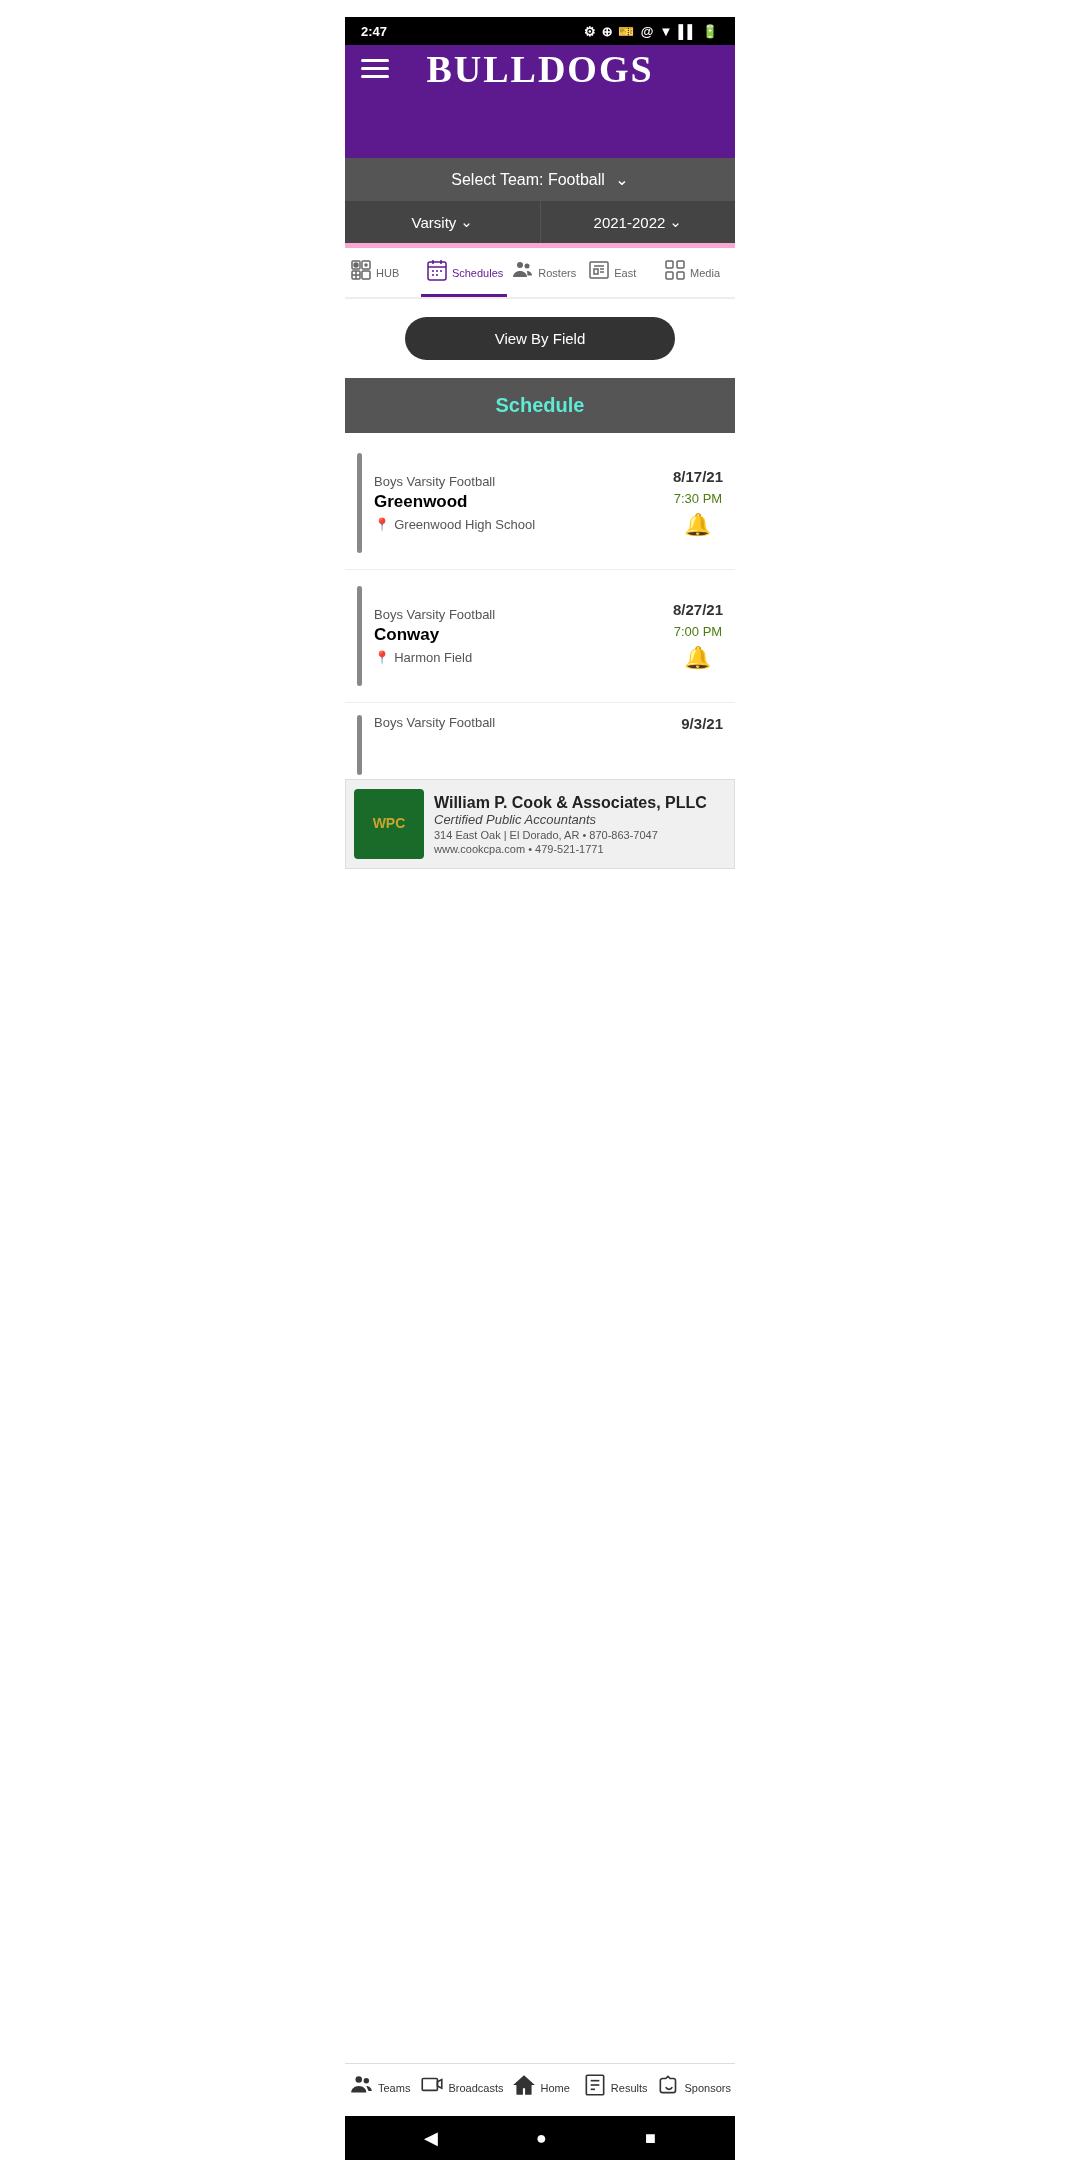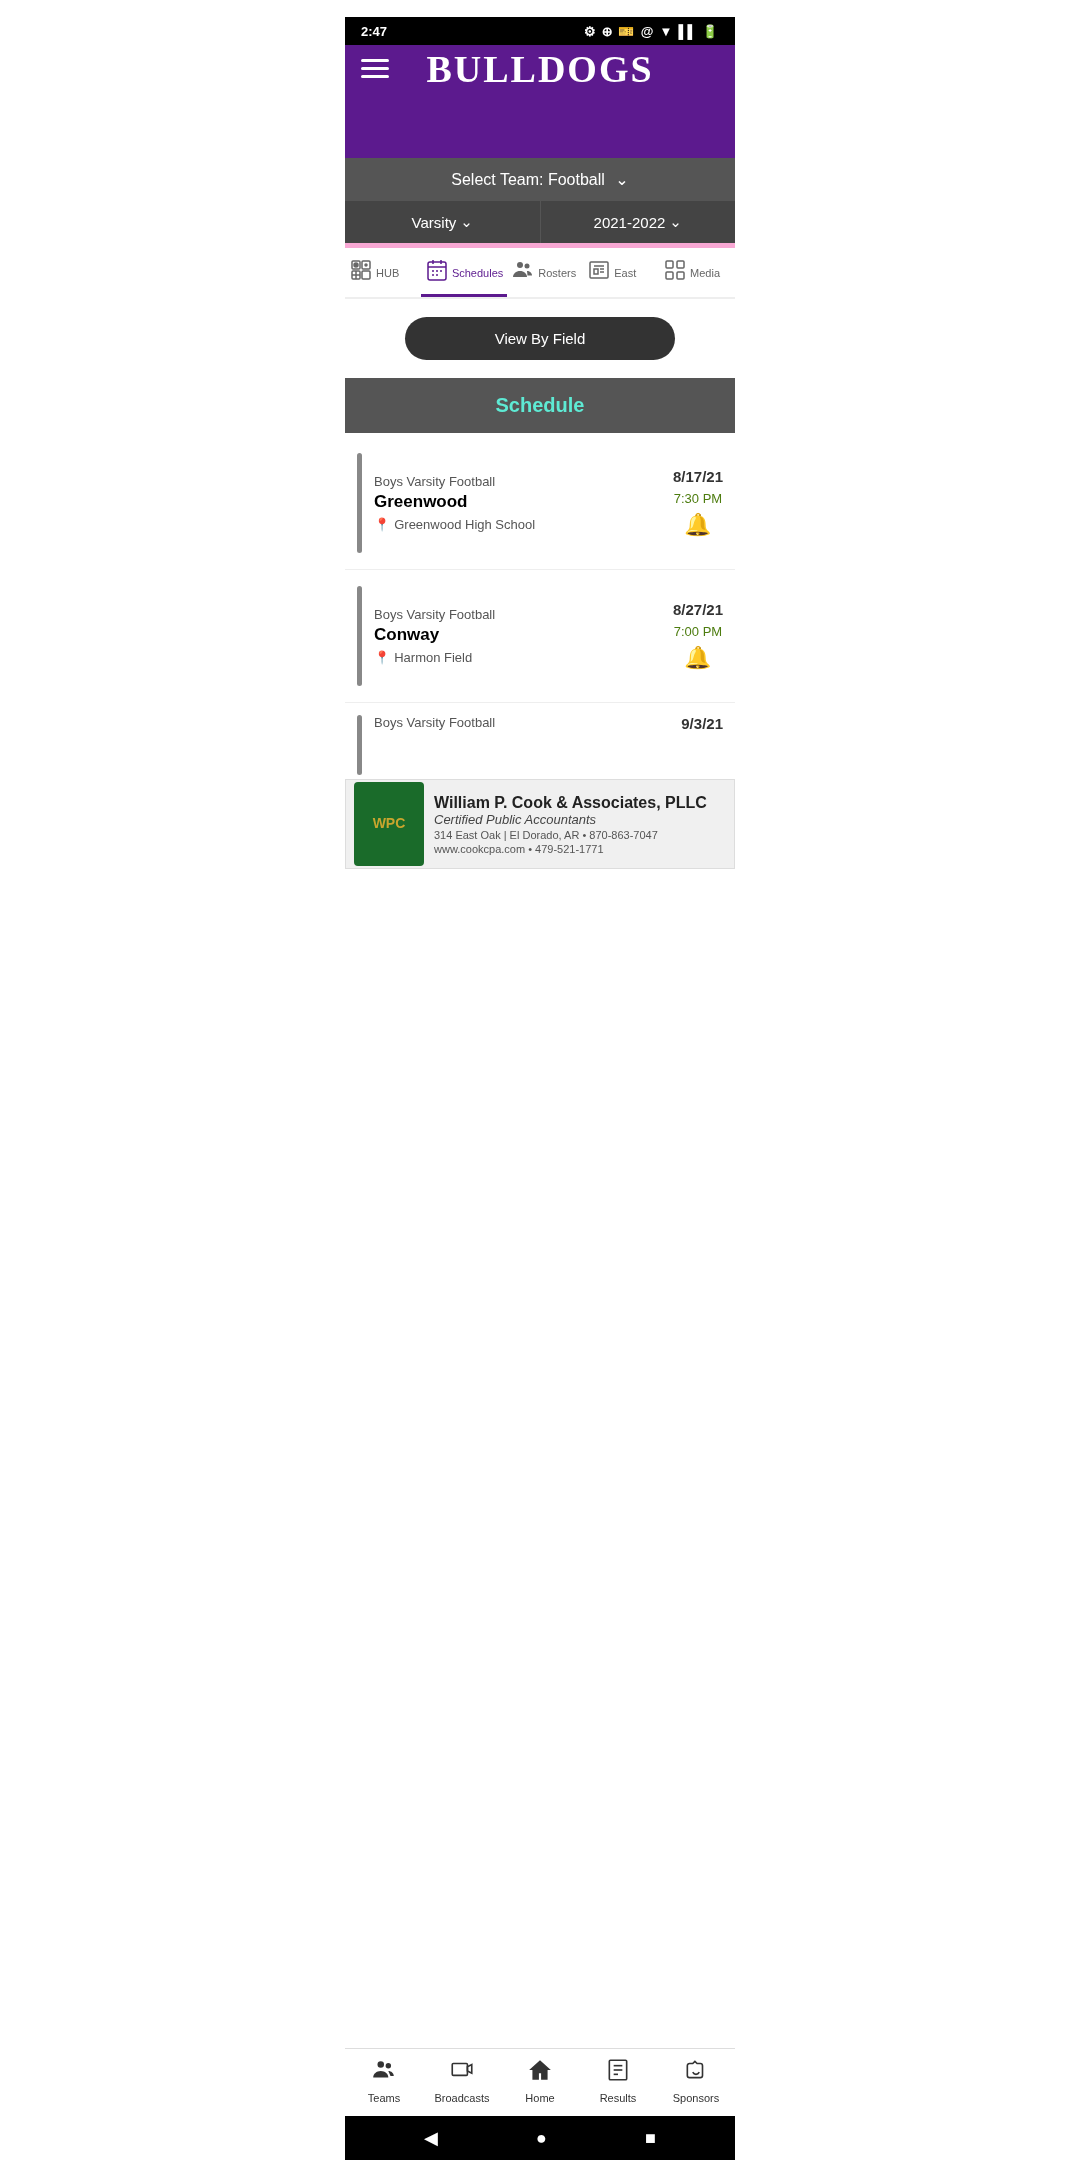--- a/index.html
+++ b/index.html
@@ -215,21 +215,21 @@
       border: 1px solid #ddd;
       display: flex;
       align-items: center;
       padding: 8px;
       gap: 10px;
       overflow: hidden;
       height: 90px;
     }
     .ad-logo {
       width: 70px;
-      height: 84px;
+      height: 70px;
       flex-shrink: 0;
       background: #1a6b2a;
       border-radius: 4px;
       display: flex;
       align-items: center;
       justify-content: center;
       color: #c8a52e;
       font-weight: 900;
       font-size: 14px;
       text-align: center;
@@ -275,21 +275,21 @@
       z-index: 100;
     }
     .bottom-nav-item {
       flex: 1;
       text-align: center;
       padding: 8px 4px 12px;
       font-size: 11px;
       color: #333;
       cursor: pointer;
       display: flex;
-      flex-direction: column;
+      flex-direction: row;
       align-items: center;
       gap: 3px;
     }
     .bottom-nav-icon {
       font-size: 22px;
     }
 
     
     .android-nav {
       position: fixed;

